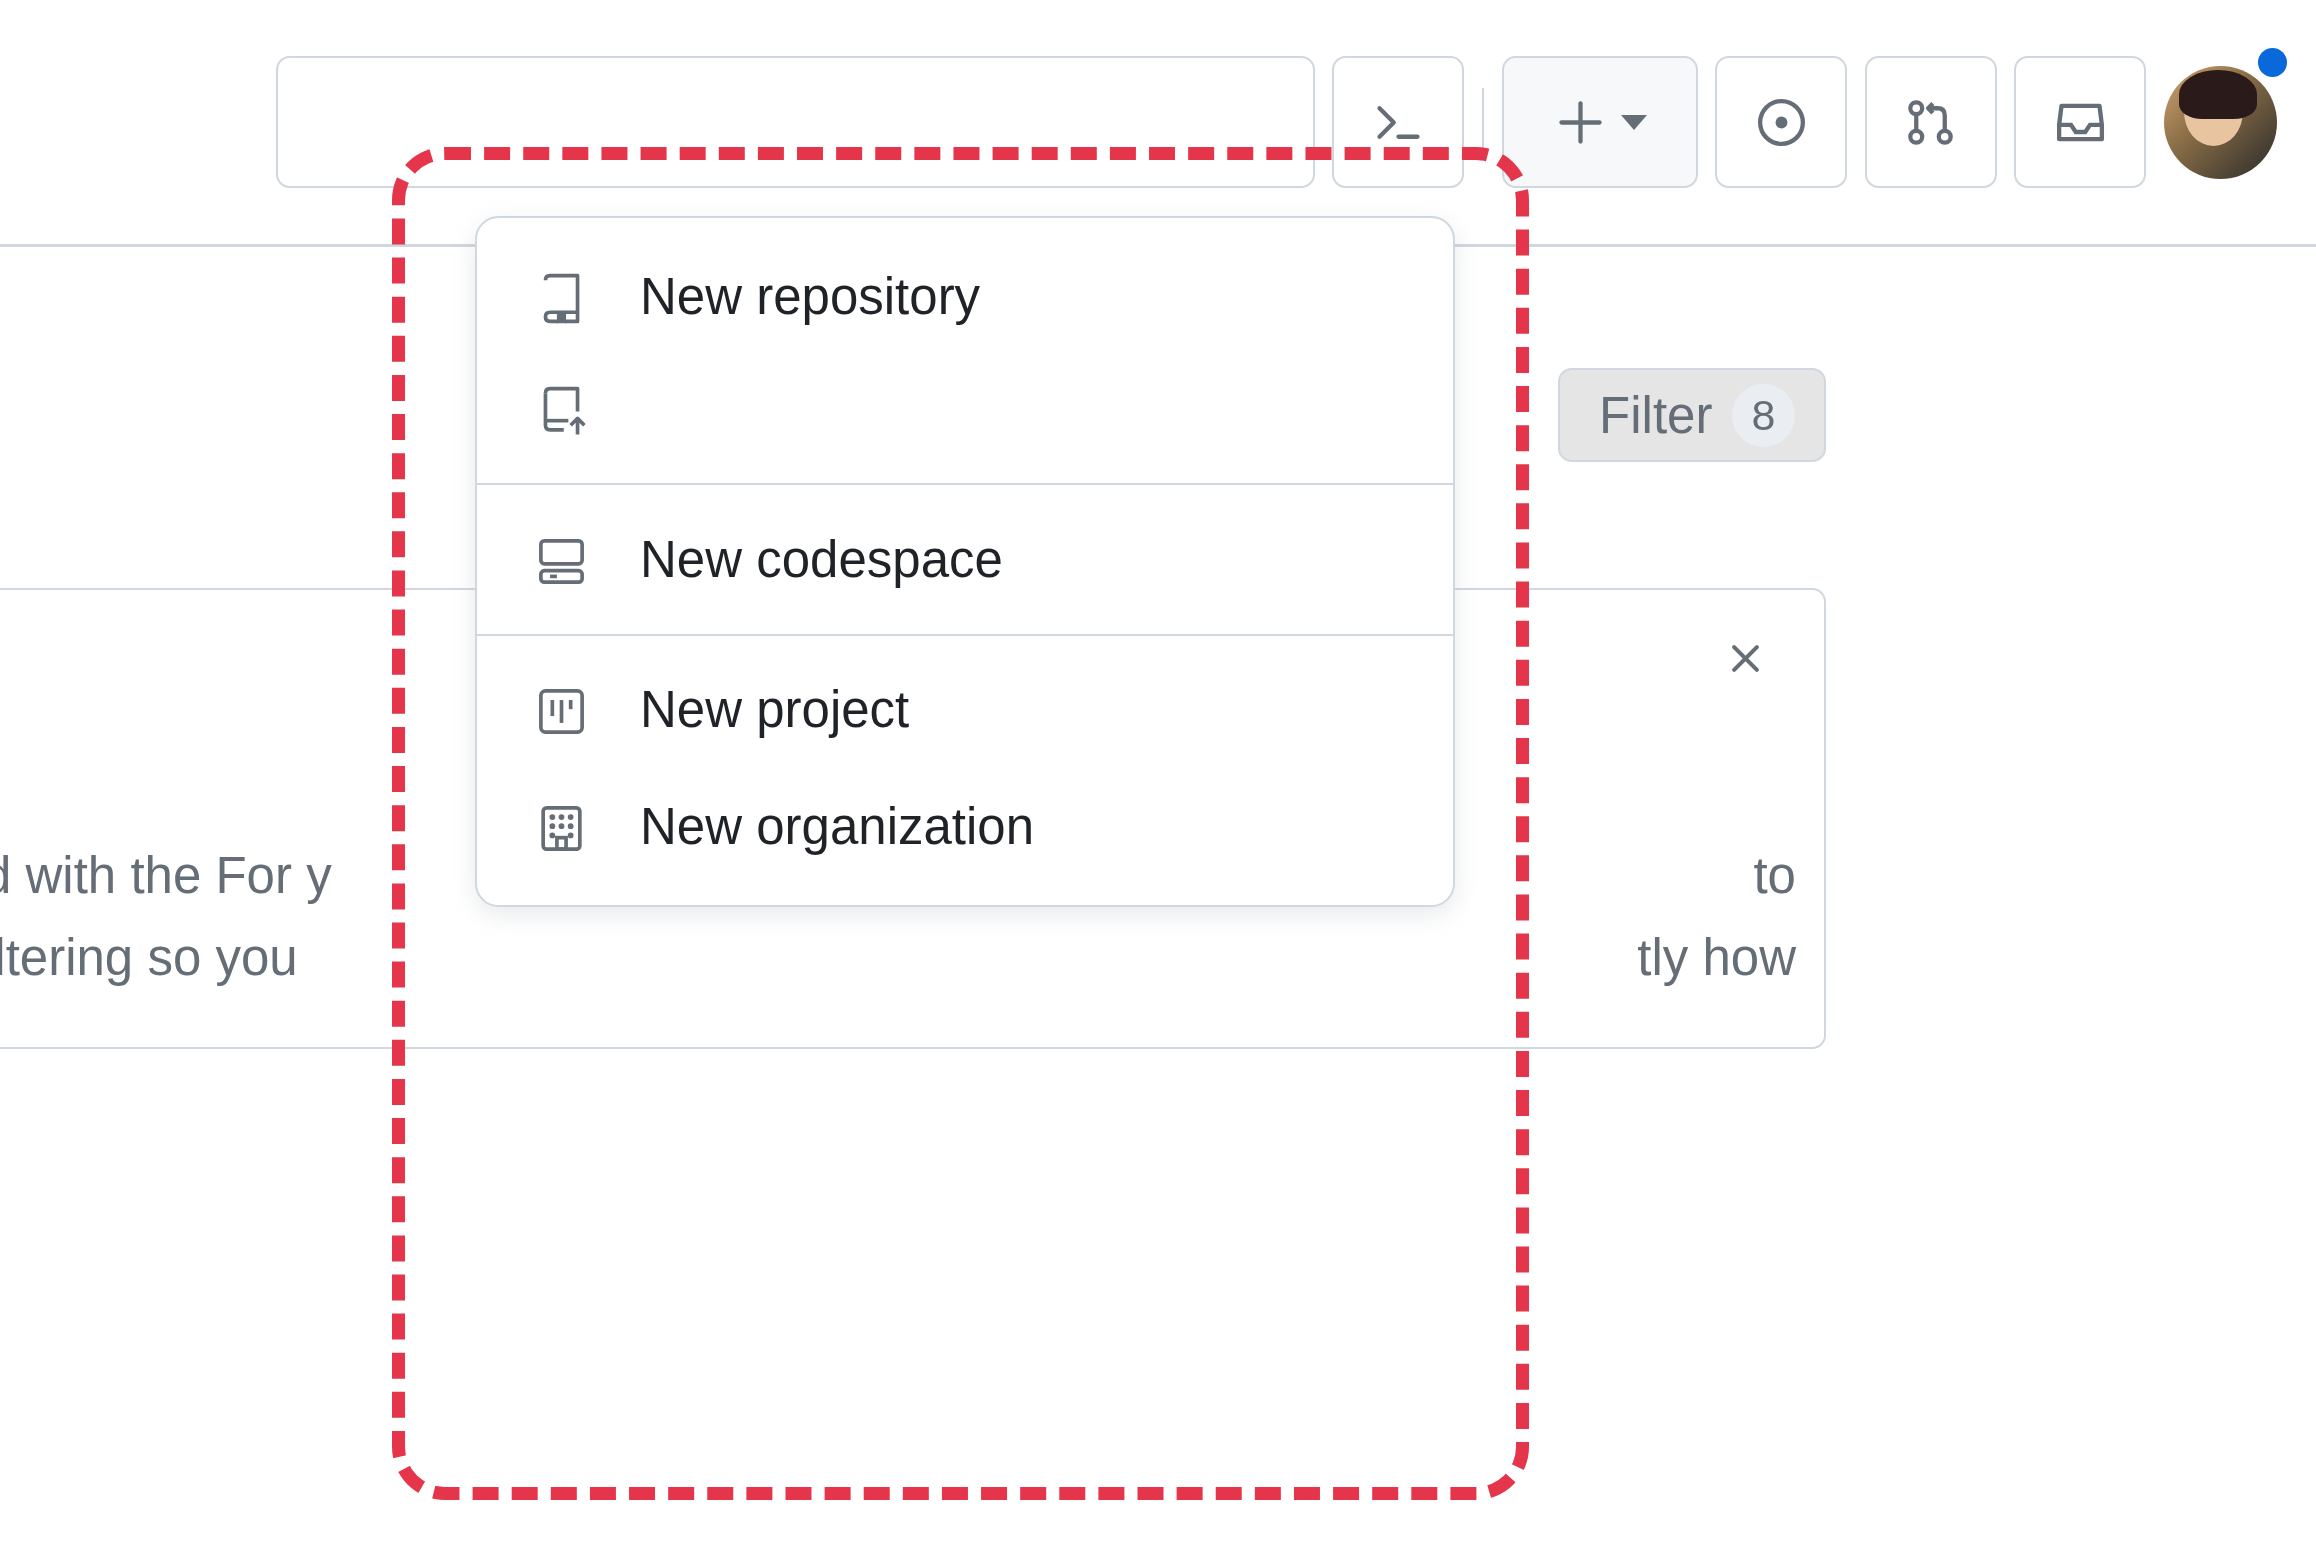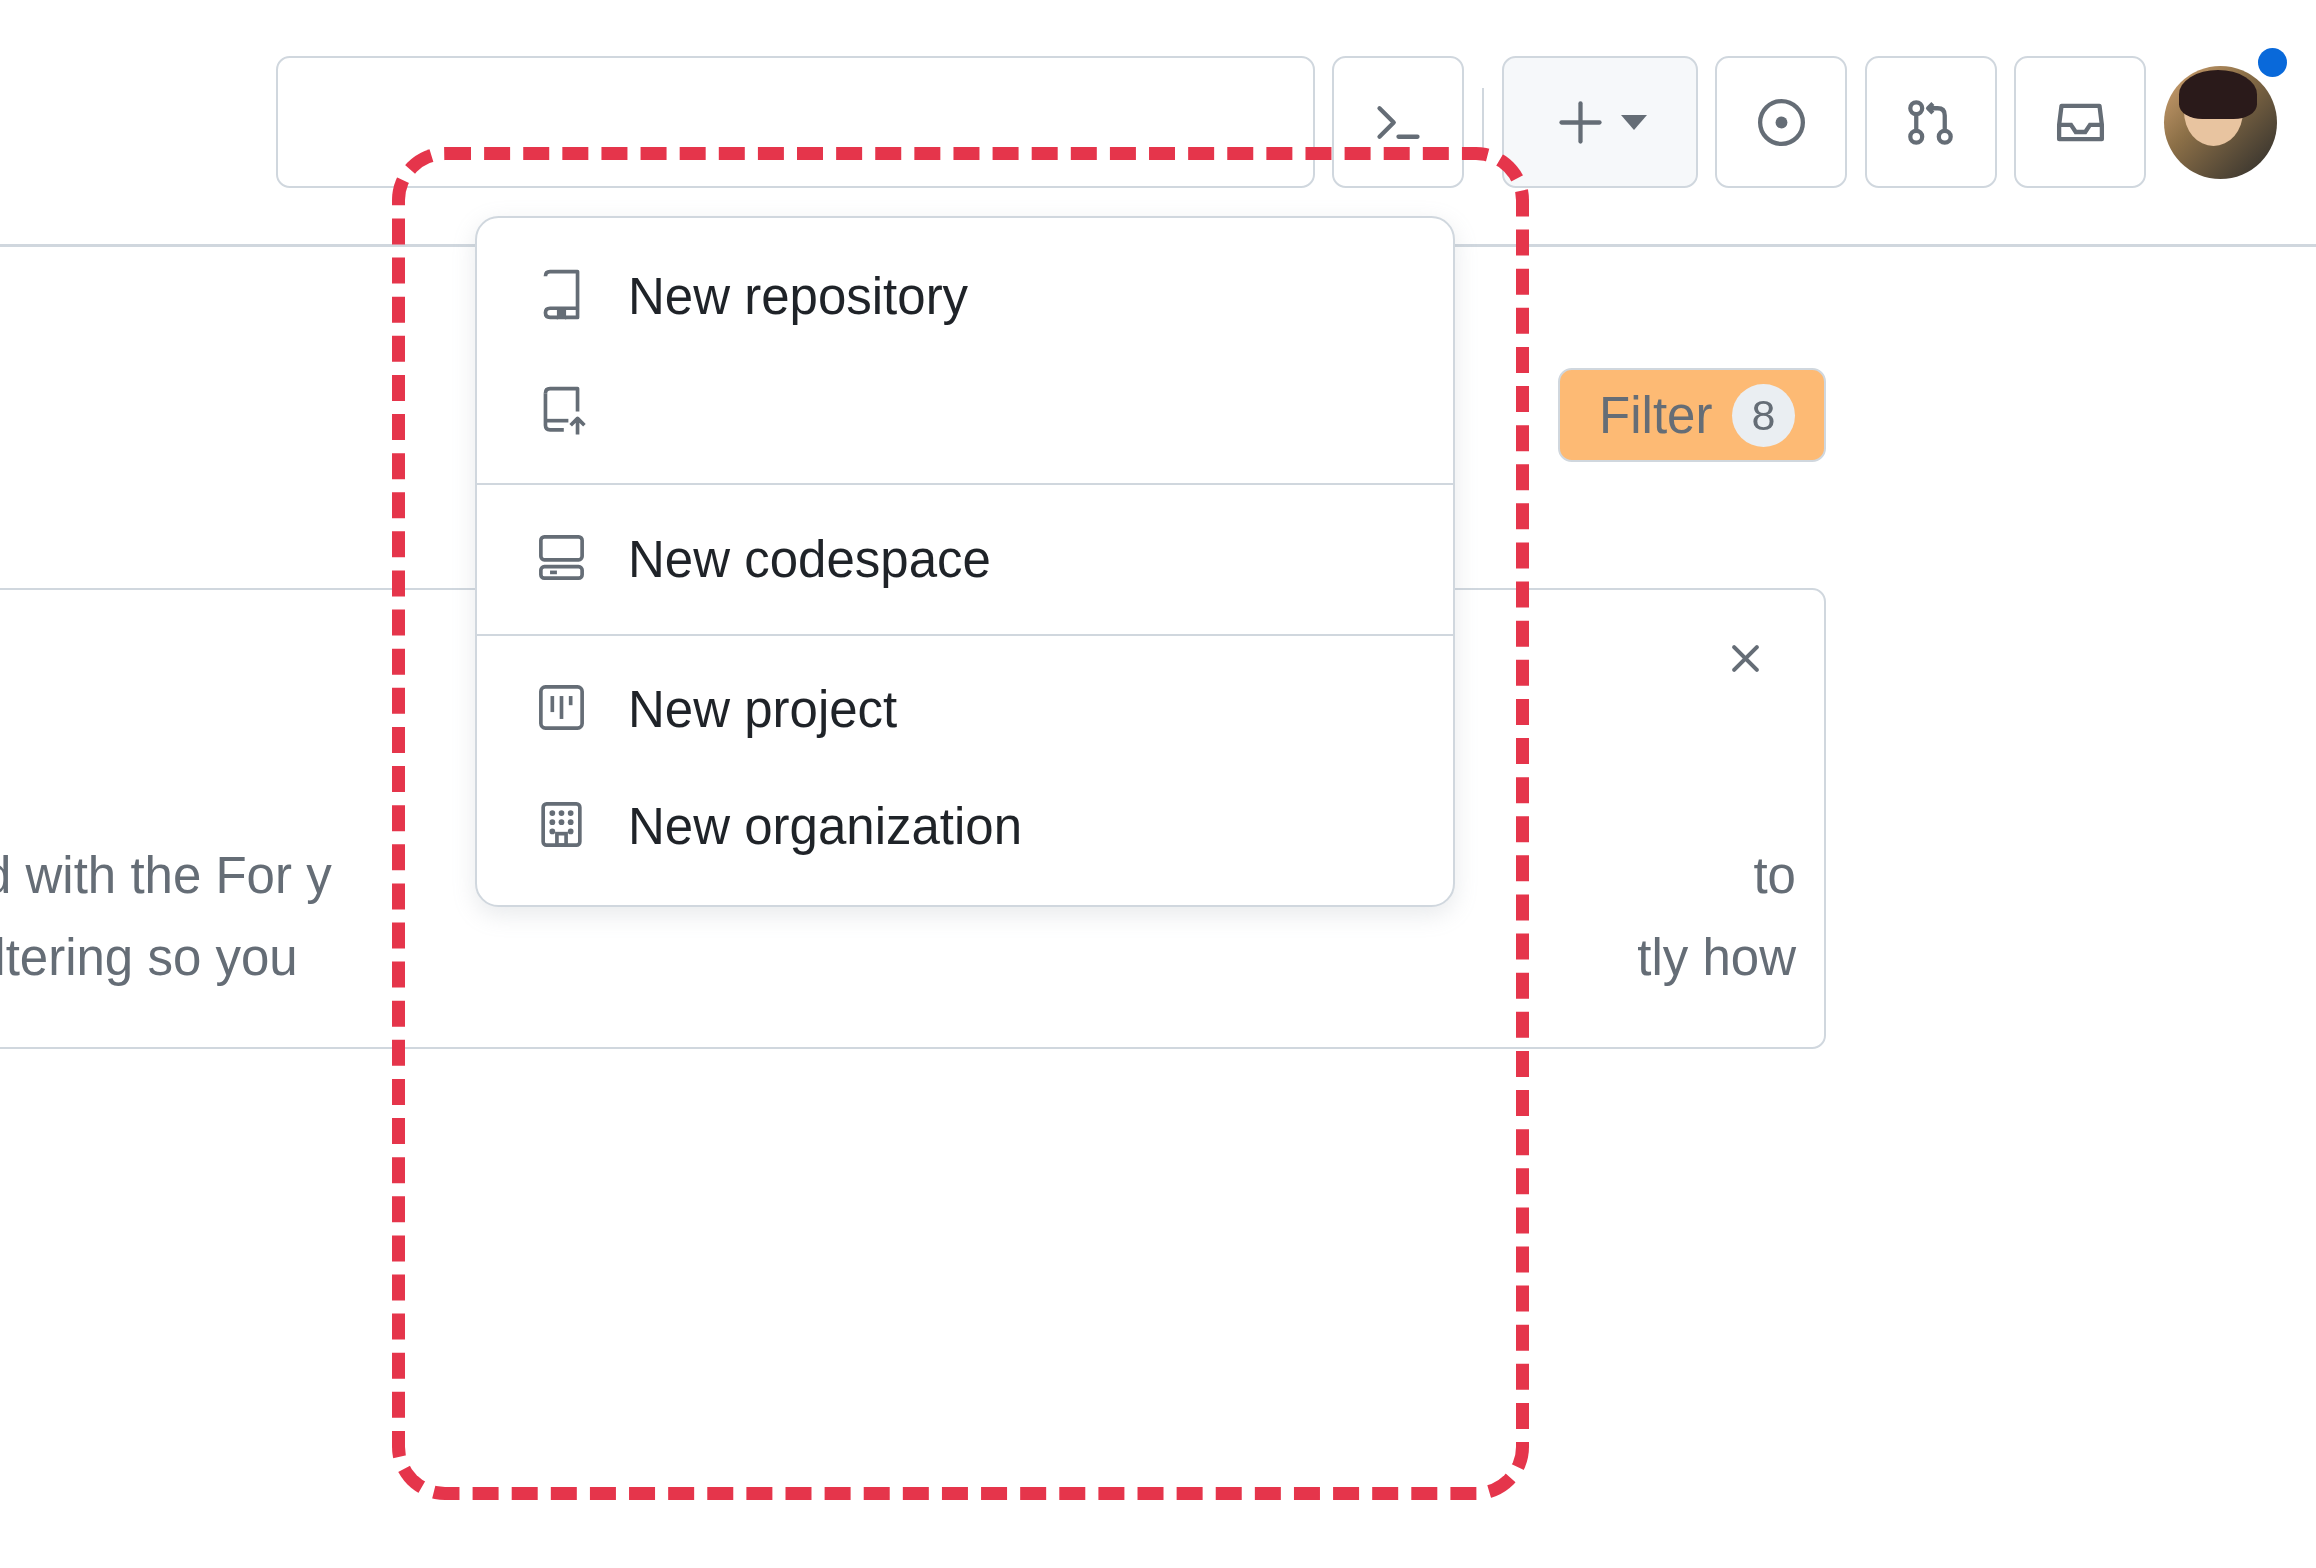--- a/index.html
+++ b/index.html
@@ -136,21 +136,21 @@
       top: 123px;
       right: 490px;
       display: flex;
       align-items: center;
       gap: 19.6px;
       border: 2px solid #d0d7de;
       border-radius: 13.7px;
       padding: 13.7px 29px 13.7px 39px;
       font-size: 51px;
       color: #656d76;
-      background: #fdba74;
+      background: #e5e5e5;
     }
     
     .filter-count {
       background: #eaeef2;
       color: #656d76;
       border-radius: 50%;
       width: 63px;
       height: 63px;
       display: flex;
       align-items: center;
@@ -202,22 +202,22 @@
       background: #ffffff;
       border: 2px solid #d0d7de;
       border-radius: 23.5px;
       box-shadow: 0 7.8px 23.5px rgba(140,149,159,0.2);
       padding: 19.6px 0;
       z-index: 100;
     }
     
     .dropdown-item {
       display: flex;
-      align-items: flex-start;
-      gap: 39px;
+      align-items: flex-end;
+      gap: 51px;
       padding: 29px 57px;
       cursor: pointer;
       font-size: 51px;
       color: #1f2328;
     }
     
     .dropdown-item svg {
       width: 55px;
       height: 55px;
       fill: none;

